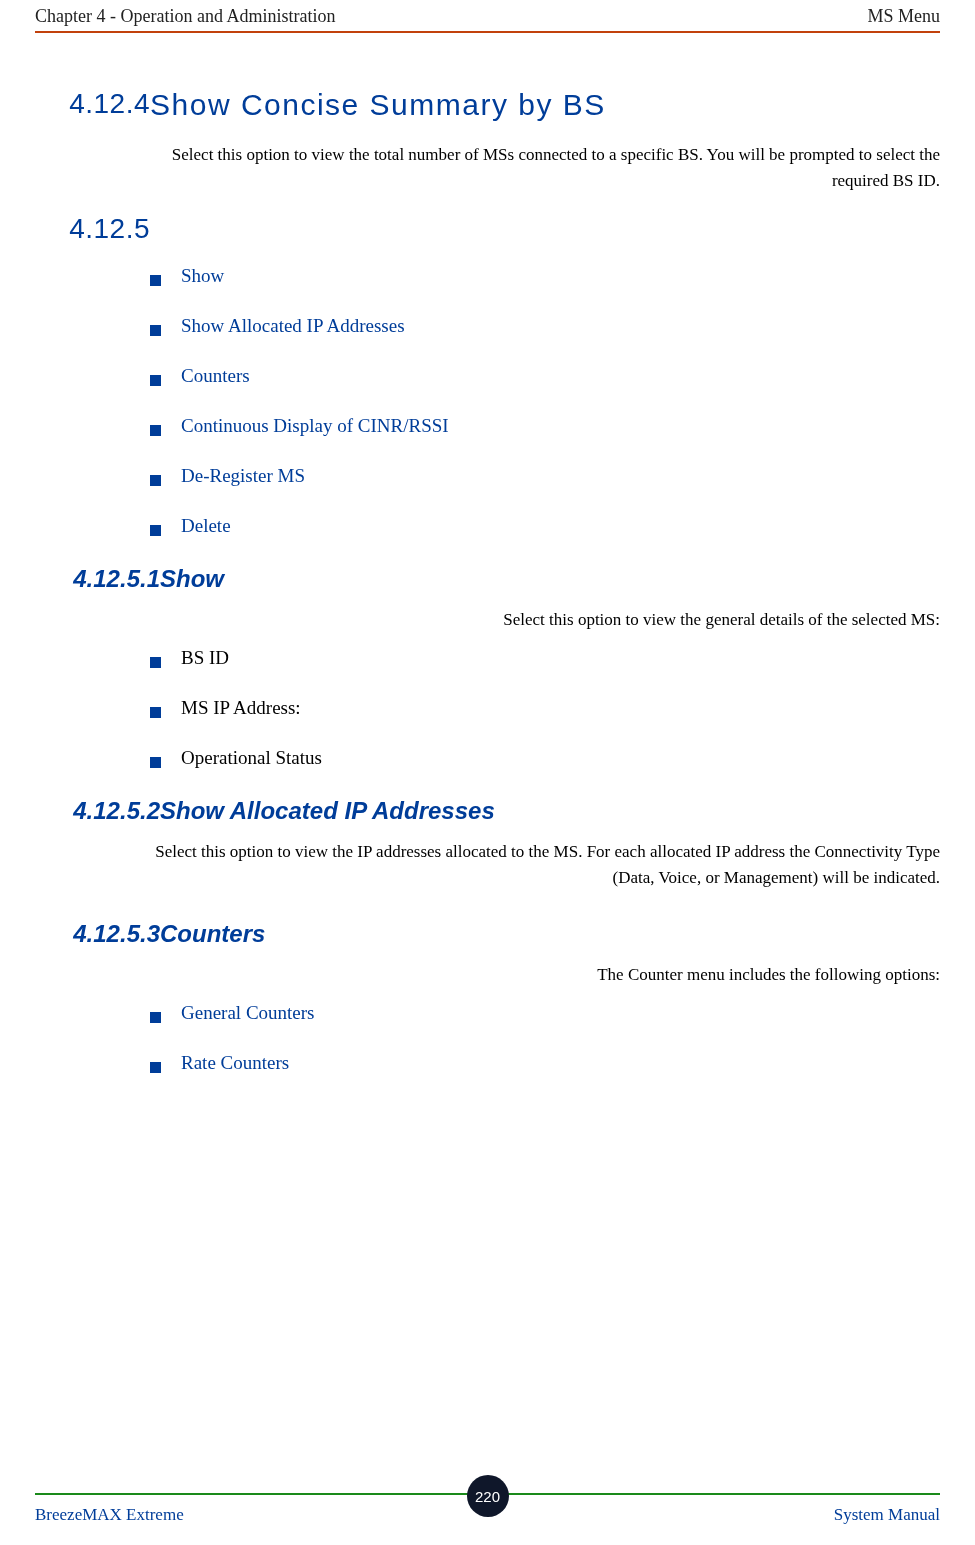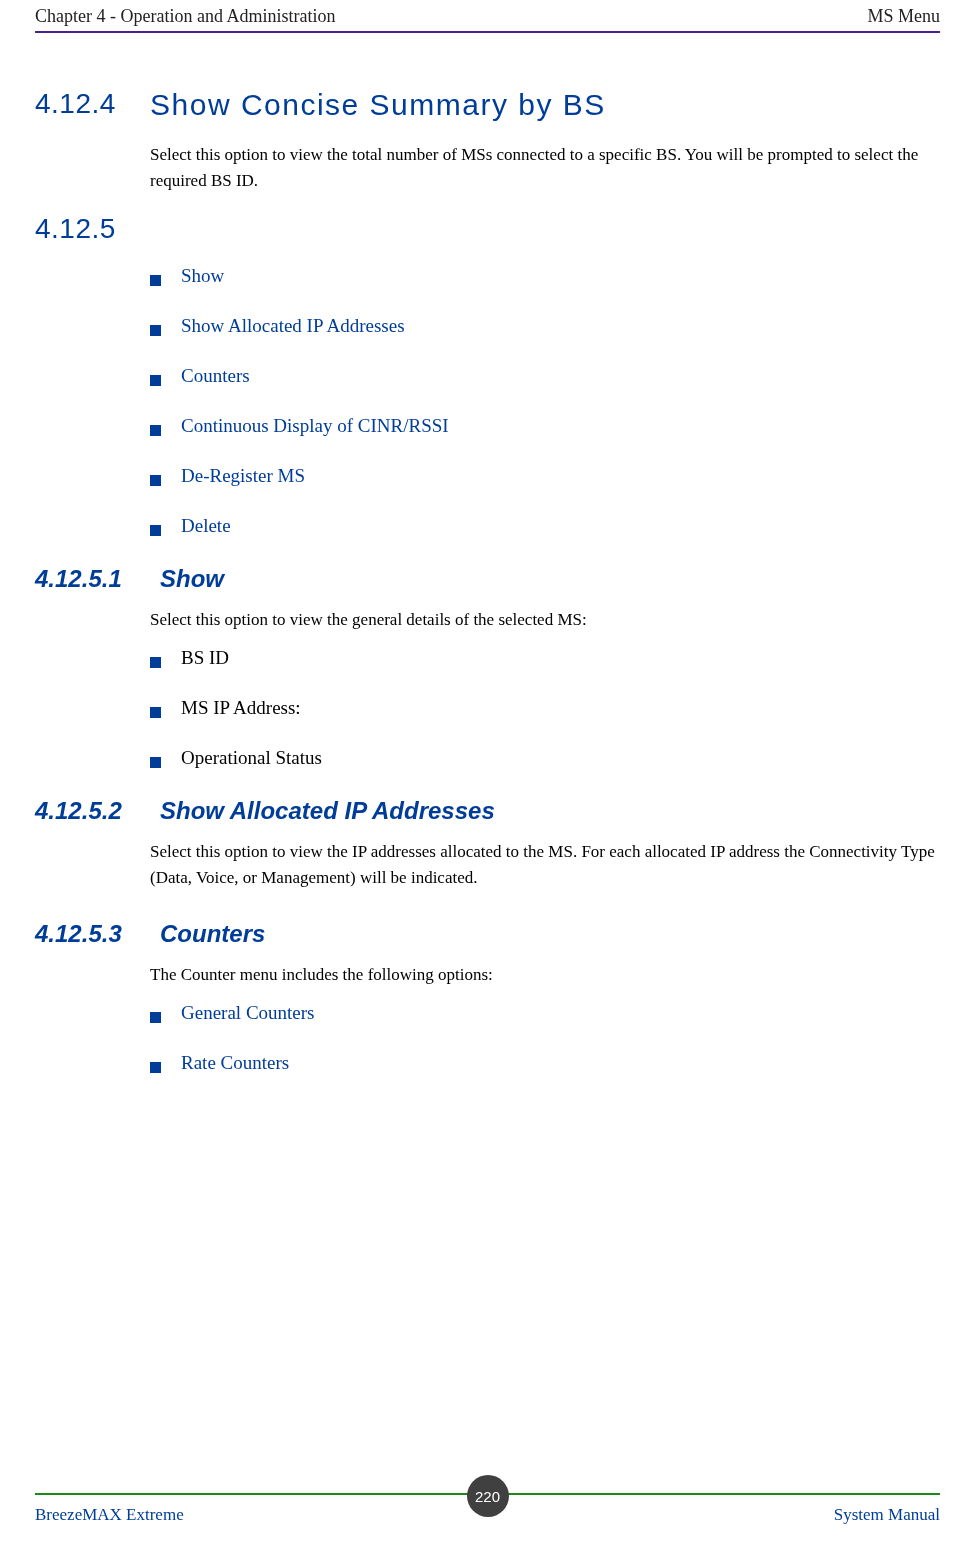--- a/index.html
+++ b/index.html
@@ -11,21 +11,21 @@
     color: #000000;
     position: relative;
     padding: 0 35px;
   }
   .header {
     display: flex;
     justify-content: space-between;
     font-size: 18px;
     padding-top: 6px;
     padding-bottom: 4px;
-    border-bottom: 2px solid #4c1d95;
+    border-bottom: 2px solid #c2410c;
     color: #222;
   }
   .content {
     padding-top: 55px;
     padding-left: 0;
   }
   .heading-2 {
     display: flex;
     color: #003d99;
     font-family: Verdana, Geneva, sans-serif;
@@ -103,30 +103,30 @@
     font-size: 17px;
     color: #003d99;
   }
   .page-badge {
     position: absolute;
     left: 50%;
     transform: translateX(-50%);
     top: -20px;
     width: 42px;
     height: 42px;
-    background: #404040;
+    background: #0f172a;
     border-radius: 50%;
     display: flex;
     align-items: center;
     justify-content: center;
     color: #fff;
     font-family: Arial, sans-serif;
     font-size: 15px;
   }
-  .section-block { margin-bottom: 10px; }
+  .section-block { margin-bottom: 10px; text-align: right; }
 </style>
 </head>
 <body>
 
 <div class="header">
   <span>Chapter 4 - Operation and Administration</span>
   <span>MS Menu</span>
 </div>
 
 <div class="content">

